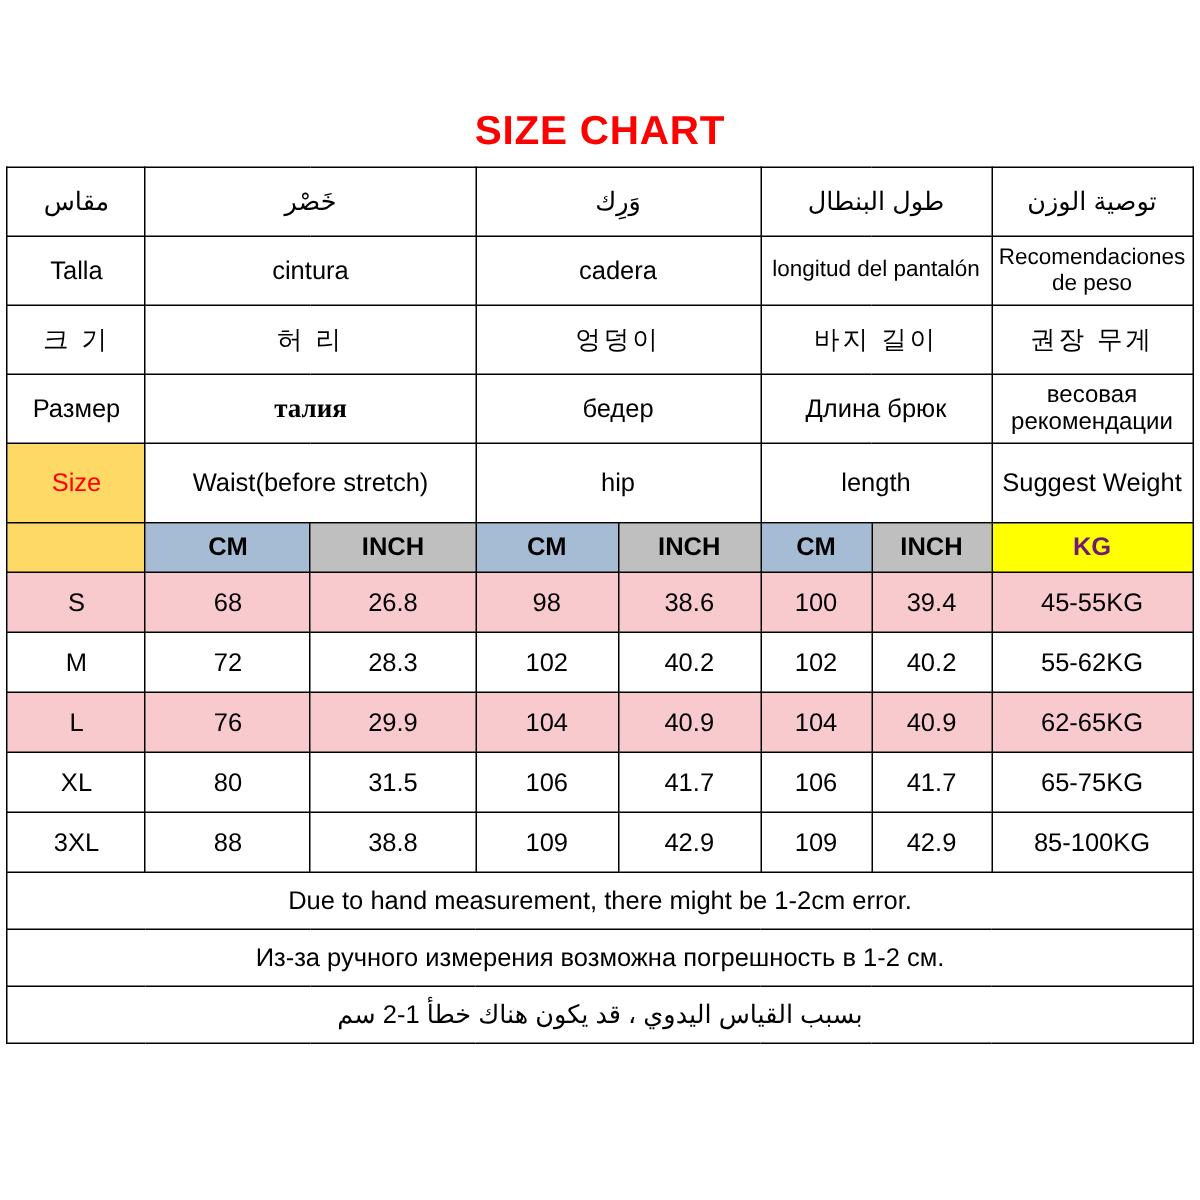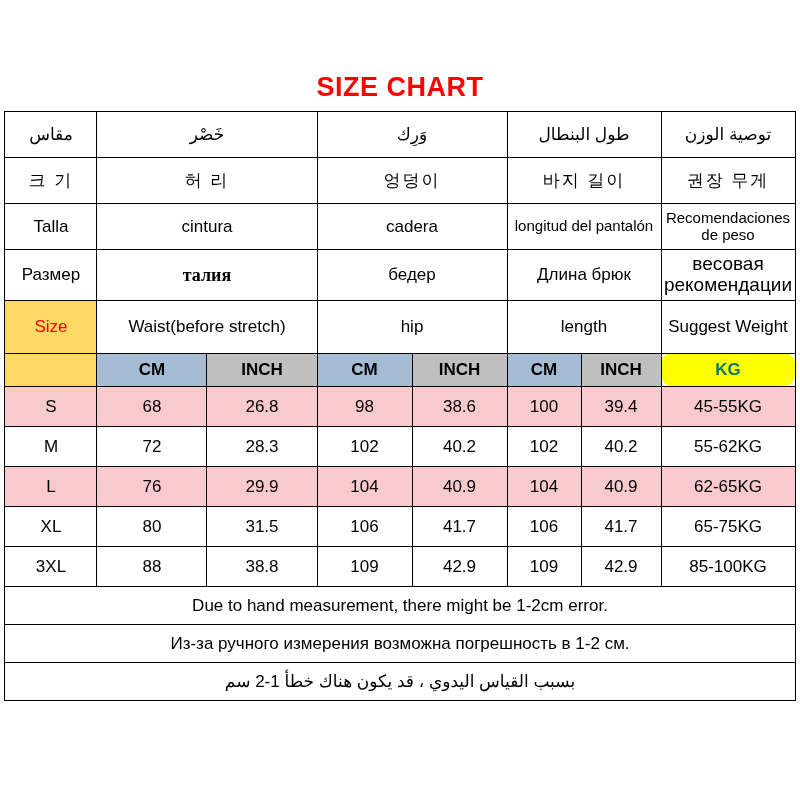--- a/index.html
+++ b/index.html
@@ -55,34 +55,34 @@
   }
   .lang-row td.arabic {
     font-size: 17px;
     direction: rtl;
   }
   .row-talla td { font-size: 18px; }
   .row-talla td.small2 { font-size: 15px; line-height: 1.1; }
   .row-korean td { font-size: 17px; letter-spacing: 2px; }
   .row-russian td { font-size: 16px; }
   .row-russian td.bold-ru { font-weight: bold; font-size: 18px; font-family: Liberation Serif, serif; }
-  .row-russian td.small2 { font-size: 19px; line-height: 1.1; margin-top: 21px; }
+  .row-russian td.small2 { font-size: 16px; line-height: 1.1; margin-top: 21px; }
 
   .row-en td { font-size: 17px; height: 44px; }
   .cell-size-label {
     background: #ffd966;
     color: #ff0000;
     font-size: 18px;
   }
   .cell-weight-en { font-size: 16px; line-height: 1.15; }
 
   .unit-row td { font-size: 15px; font-weight: bold; height: 24px; }
   .u-blue { background: #a6bcd4; }
   .u-gray { background: #bfbfbf; }
-  .u-yellow { background: #ffff00; color: #0f766e; border-radius: 11px; }
+  .u-yellow { background: #ffff00; color: #701a75; }
 
   .data-row td { height: 31px; font-size: 17px; }
   .pink td { background: #f8c9cd; }
   .white td { background: #ffffff; }
 
   .note-row td {
     height: 29px;
     font-size: 16px;
     text-align: center;
   }
@@ -113,34 +113,34 @@
 
       <tbody>
           <tr class="lang-row">
         <td class="arabic">مقاس</td>
         <td class="arabic" colspan="2">خَصْر</td>
         <td class="arabic" colspan="2">وَرِك</td>
         <td class="arabic" colspan="2">طول البنطال</td>
         <td class="arabic">توصية الوزن</td>
       </tr>
 
+      <tr class="lang-row row-talla">
+        <td>Talla</td>
+        <td colspan="2">cintura</td>
+        <td colspan="2">cadera</td>
+        <td colspan="2" class="small2">longitud del pantalón</td>
+        <td class="small2">Recomendaciones de peso</td>
+      </tr>
+
       <tr class="lang-row row-korean">
         <td>크 기</td>
         <td colspan="2">허 리</td>
         <td colspan="2">엉덩이</td>
         <td colspan="2">바지 길이</td>
         <td>권장 무게</td>
-      </tr>
-
-      <tr class="lang-row row-talla">
-        <td>Talla</td>
-        <td colspan="2">cintura</td>
-        <td colspan="2">cadera</td>
-        <td colspan="2" class="small2">longitud del pantalón</td>
-        <td class="small2">Recomendaciones de peso</td>
       </tr>
 
       <tr class="lang-row row-russian">
         <td>Размер</td>
         <td colspan="2" class="bold-ru">талия</td>
         <td colspan="2">бедер</td>
         <td colspan="2">Длина брюк</td>
         <td class="small2">весовая рекомендации</td>
       </tr>
 

